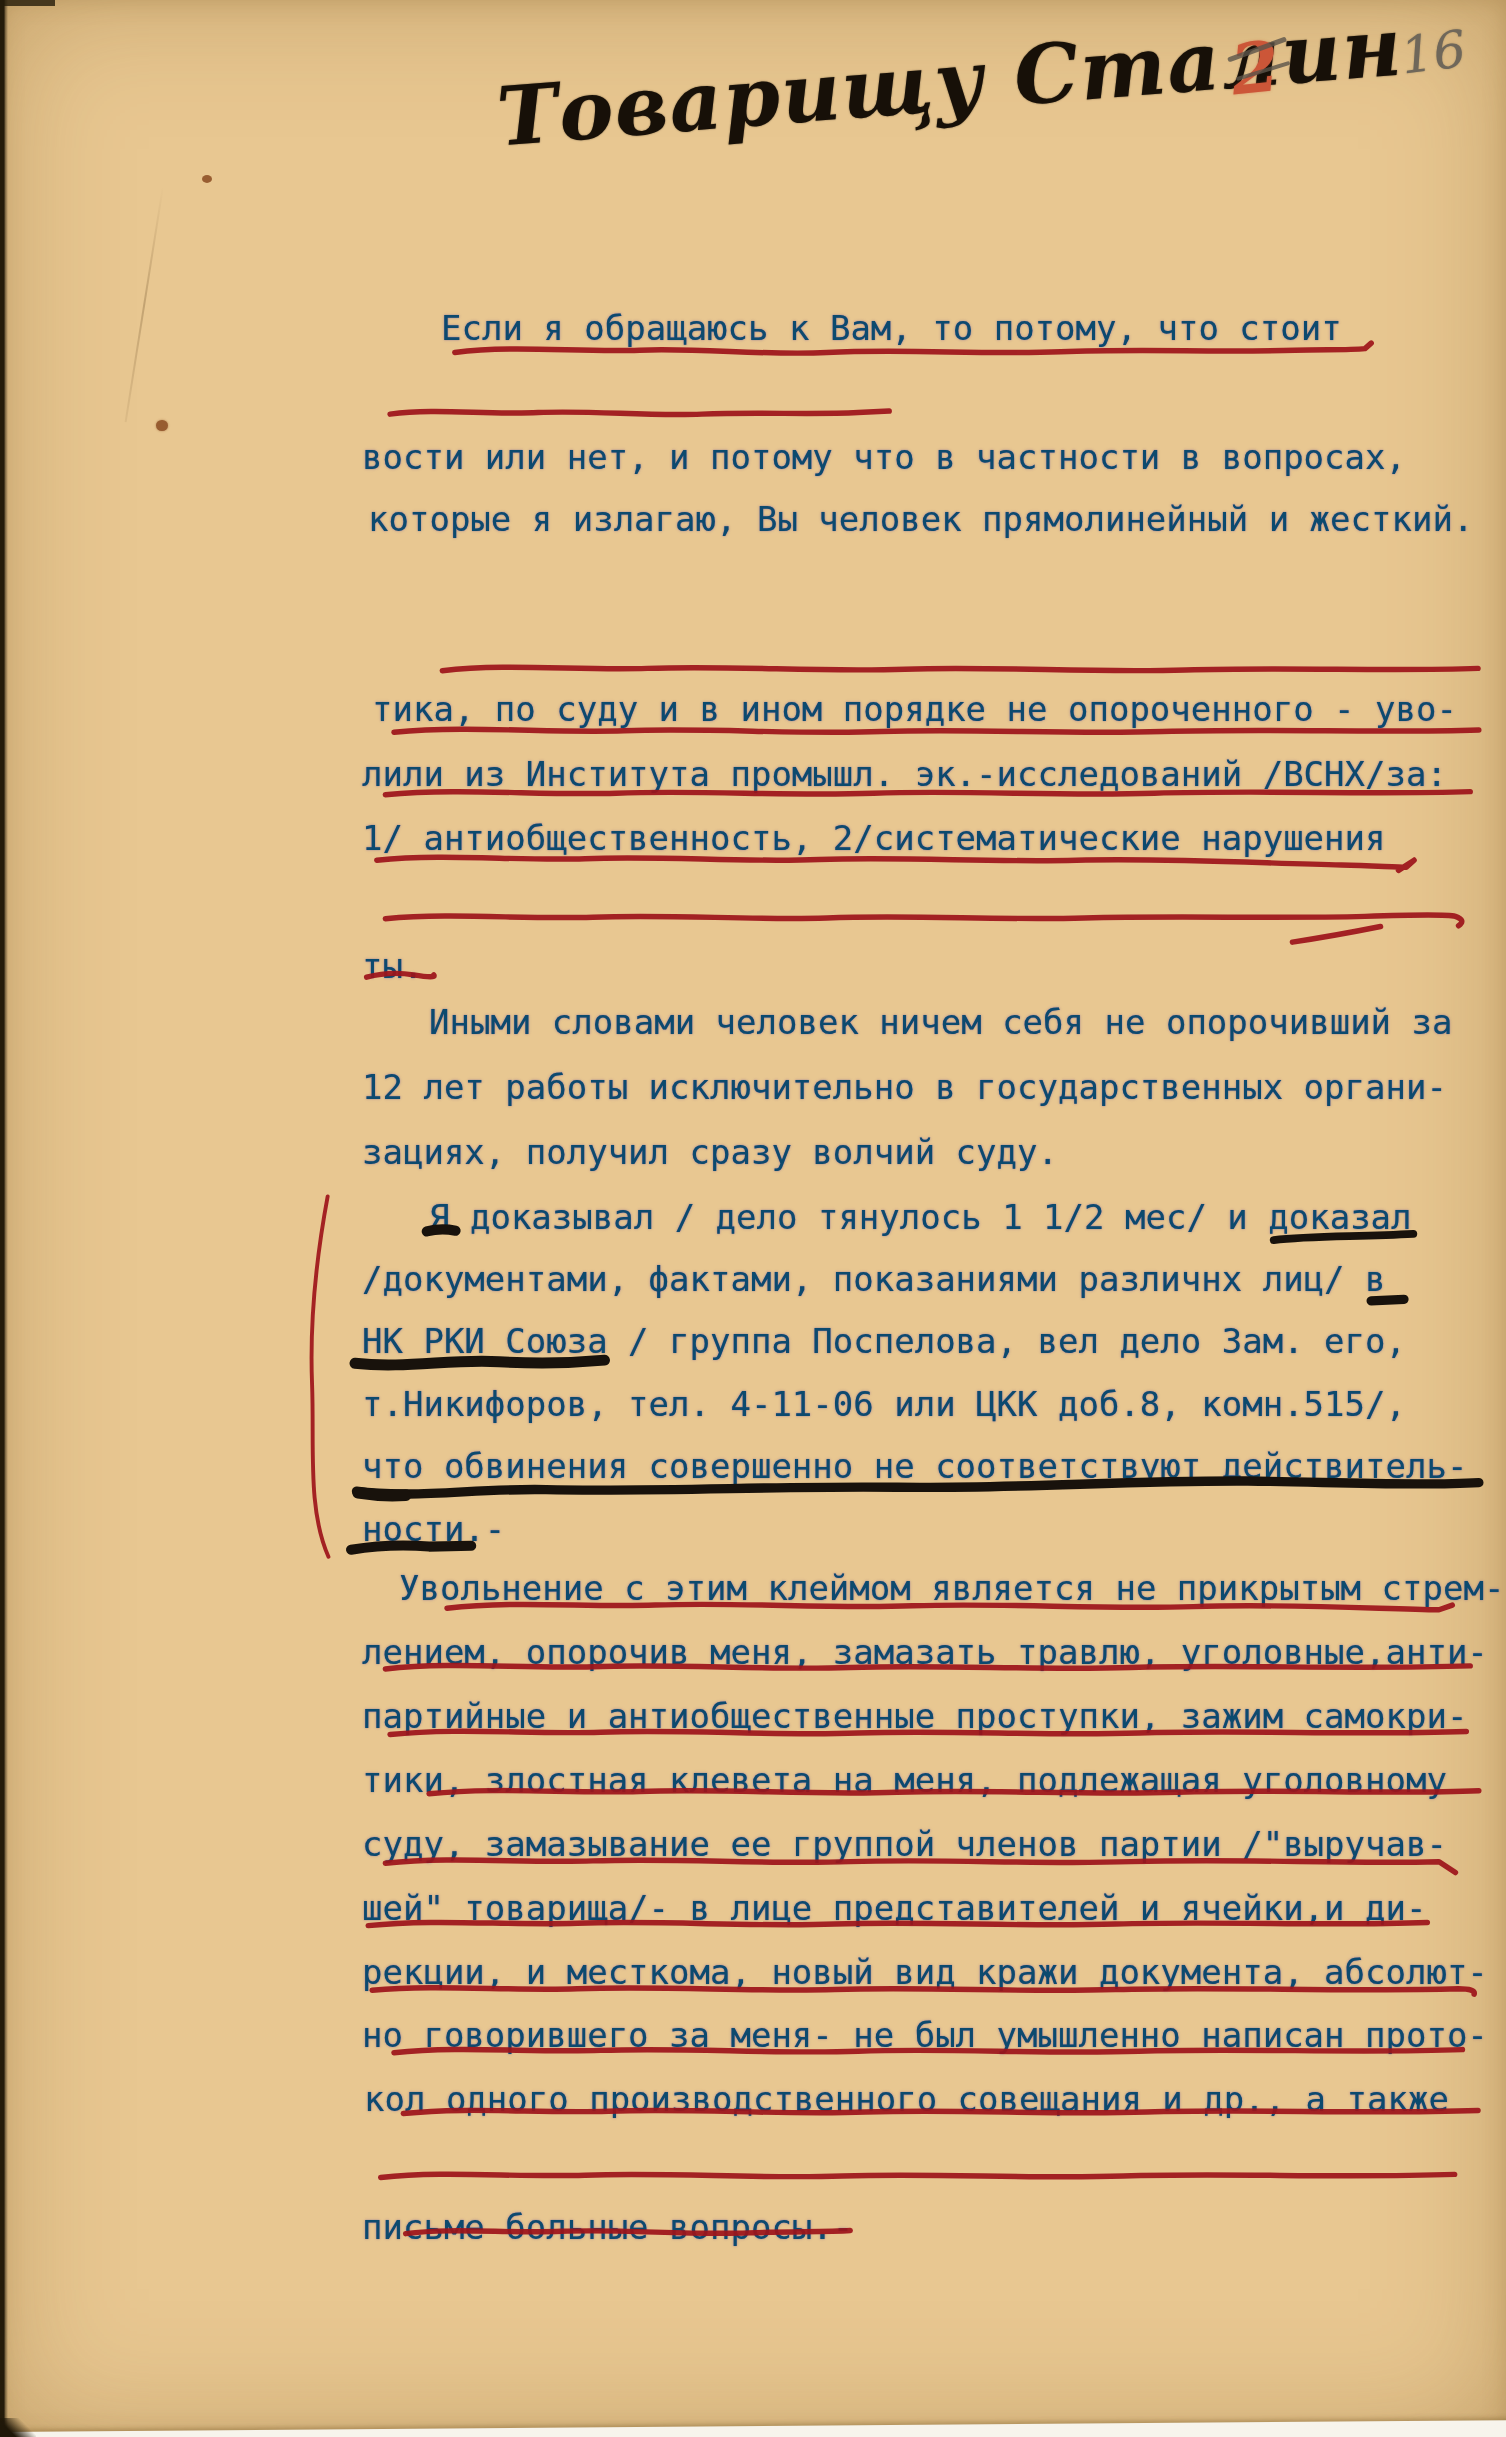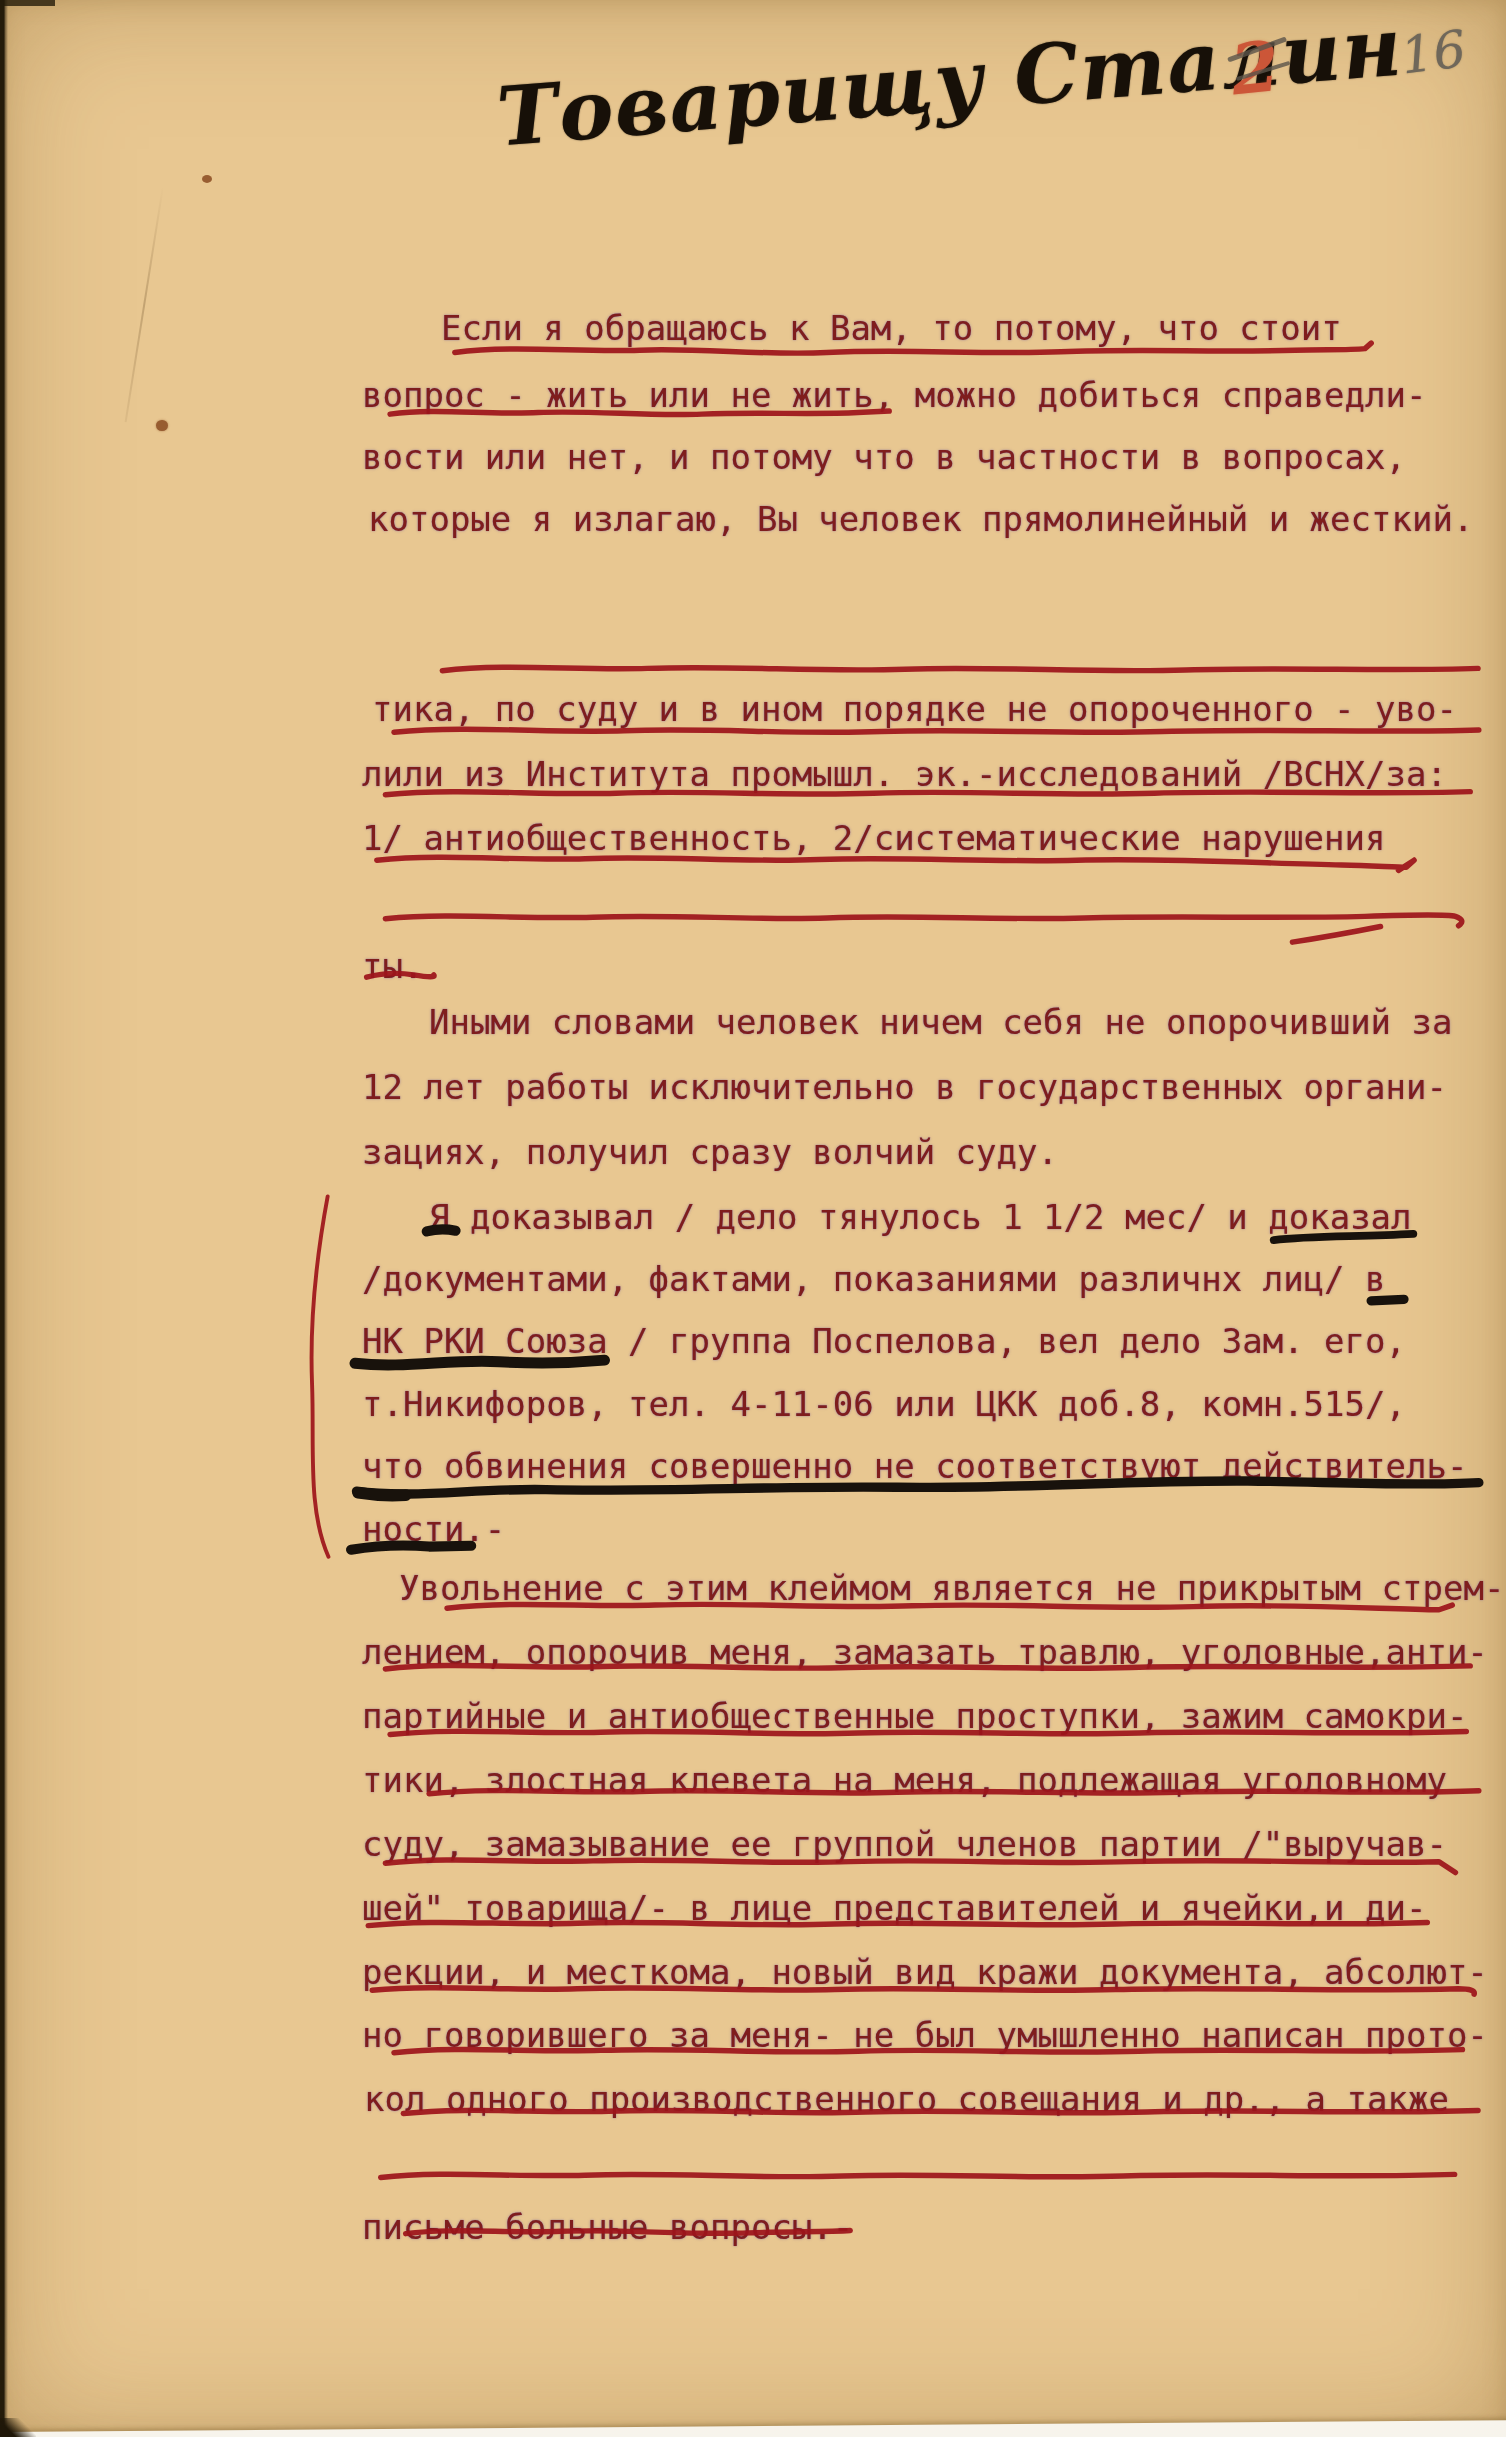--- a/index.html
+++ b/index.html
@@ -13,21 +13,21 @@
       repeating-linear-gradient(90deg, rgba(160,120,60,0.025) 0 1.6px, rgba(0,0,0,0) 1.6px 5.5px),
       linear-gradient(125deg,#ecd09c 0%, #e9c audited 0%, #e9c892 30%, #e6c48c 55%, #e9ca92 80%, #e3c083 100%);
     background-color:#e8c791;
     box-shadow: inset 0 0 125px rgba(124,86,30,0.35), inset 0 0 23.4px rgba(124,86,30,0.25);
     font-family:"DejaVu Sans Mono", monospace;
   }
   .tw{
     position:absolute;
     font-family:"DejaVu Sans Mono", monospace;
     font-size:34px; line-height:36px; white-space:pre;
-    color:#7f1d1d;
+    color:#0c4a6e;
     text-shadow:0 0 1.2px rgba(101,76,158,0.75), 0 0 3.1px rgba(101,76,158,0.28);
   }
   .hand{
     position:absolute;
     font-family:"DejaVu Serif", serif;
     font-style:italic; font-weight:bold;
     color:#171008;
     white-space:nowrap;
   }
   #title{ left:496px; top:34px; font-size:81px; letter-spacing:1.6px;
@@ -67,21 +67,20 @@
   <div class="rust" id="rust2"></div>
   <div class="scratch"></div>
 
   <div id="title" class="hand">Товарищу Сталин</div>
   <div id="rednum" class="hand">2</div>
   <div class="pencil-stroke" id="ps1"></div>
   <div class="pencil-stroke" id="ps2"></div>
   <div id="pagenum" class="hand">16</div>
 
   <div class="tw" style="left:441px;top:310px">Если я обращаюсь к Вам, то потому, что стоит</div>
-  <div class="tw" style="left:362px;top:377px">вопрос - жить или не жить, можно добиться справедли-</div>
   <div class="tw" style="left:362px;top:439px">вости или нет, и потому что в частности в вопросах,</div>
   <div class="tw" style="left:368px;top:501px">которые я излагаю, Вы человек прямолинейный и жесткий.</div>
 
   <div class="tw" style="left:372px;top:691px">тика, по суду и в ином порядке не опороченного - уво-</div>
   <div class="tw" style="left:362px;top:756px">лили из Института промышл. эк.-исследований /ВСНХ/за:</div>
   <div class="tw" style="left:362px;top:820px">1/ антиобщественность, 2/систематические нарушения</div>
   <div class="tw" style="left:362px;top:948px">ты.</div>
 
   <div class="tw" style="left:429px;top:1004px">Иными словами человек ничем себя не опорочивший за</div>
   <div class="tw" style="left:362px;top:1069px">12 лет работы исключительно в государственных органи-</div>

